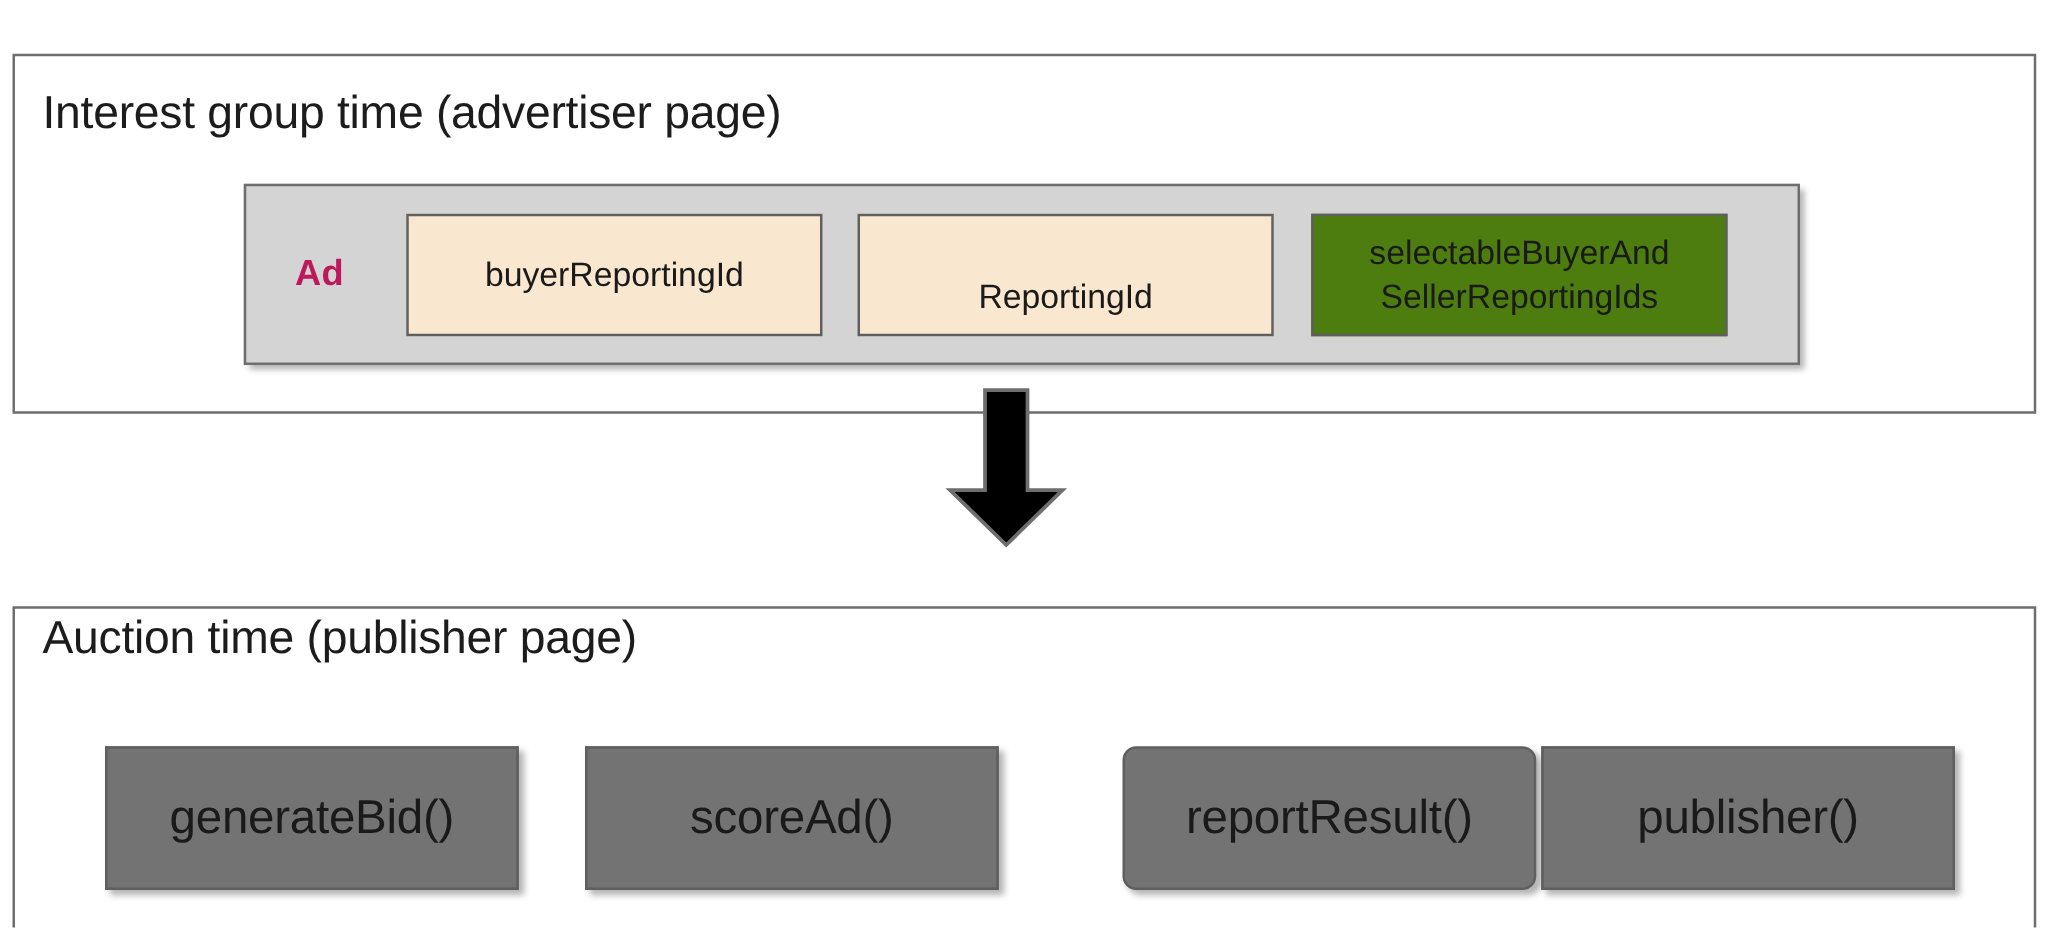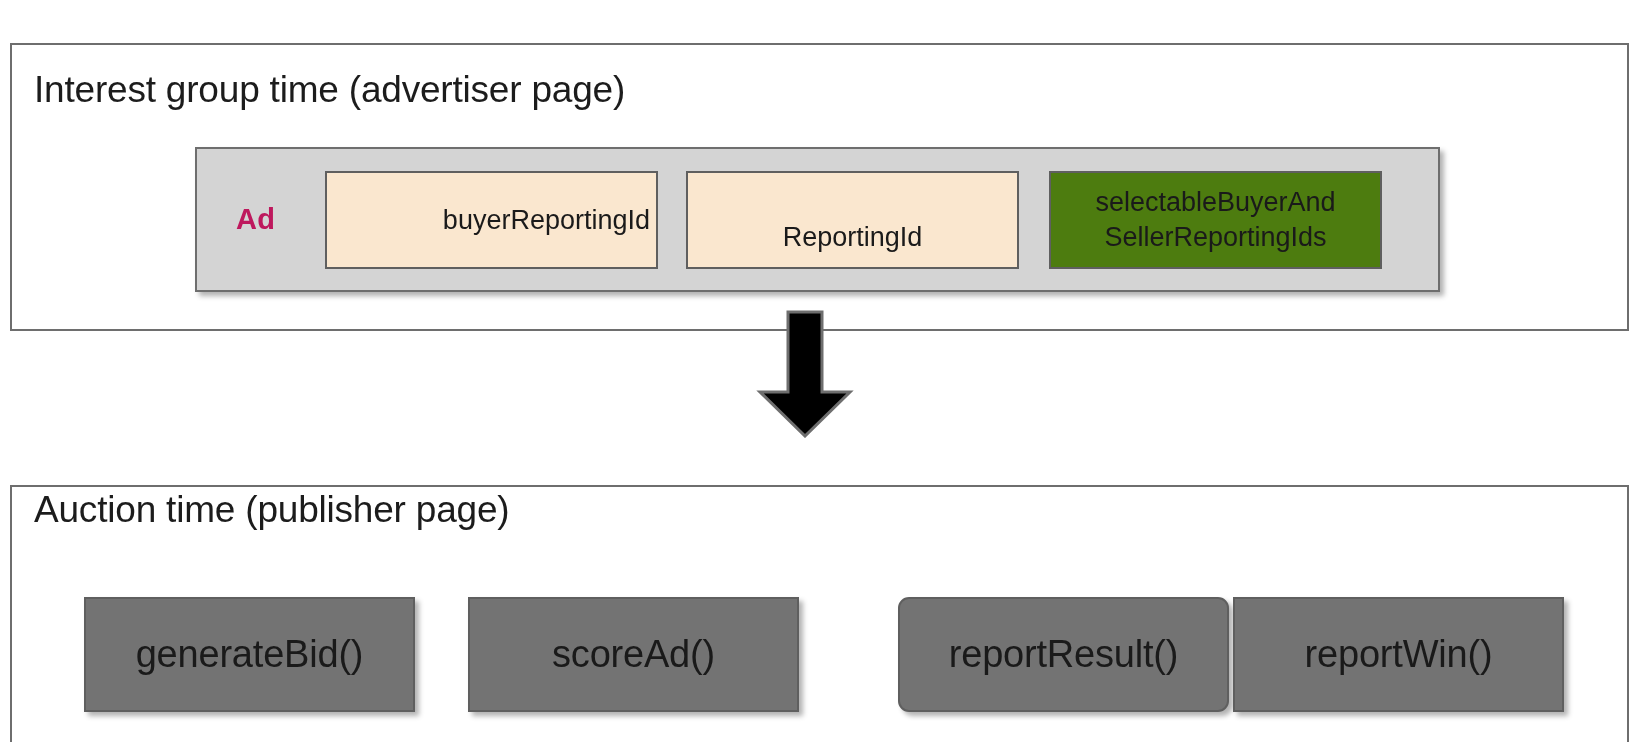--- a/index.html
+++ b/index.html
@@ -98,21 +98,20 @@
     text-align: center;
     font-size: 27px;
     line-height: 1.28;
     color: #1a1a1a;
     padding: 0 6px;
   }
   #field-buyer-reporting-id {
     left: 128px;
     width: 333px;
     background: #fae7cf;
-    justify-content: flex-end;
   }
   #field-buyer-and-seller-reporting-id {
     left: 489px;
     width: 333px;
     background: #fae7cf;
   }
   #field-selectable-buyer-and-seller-reporting-ids {
     left: 852px;
     width: 333px;
     background: #4d7c0f;
@@ -199,18 +198,18 @@
 
     <div class="fn-box" id="fn-score-ad">
       <span>scoreAd()</span>
     </div>
 
     <div class="fn-box" id="fn-report-result">
       <span>reportResult()</span>
     </div>
 
     <div class="fn-box" id="fn-report-win">
-      <span>reportWin()</span>
+      <span>publisher()</span>
     </div>
 
   </div>
 
 </div>
 
 </body></html>

